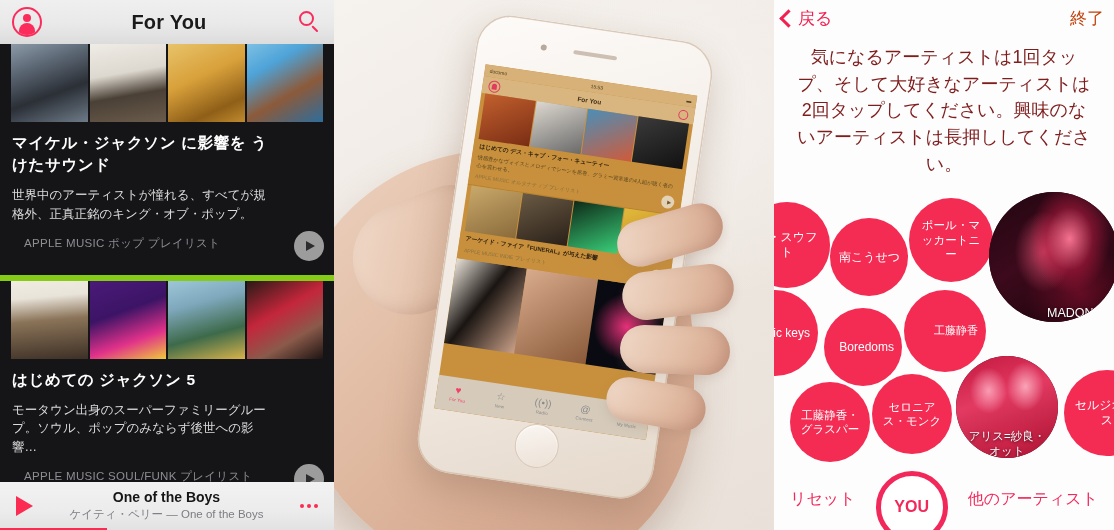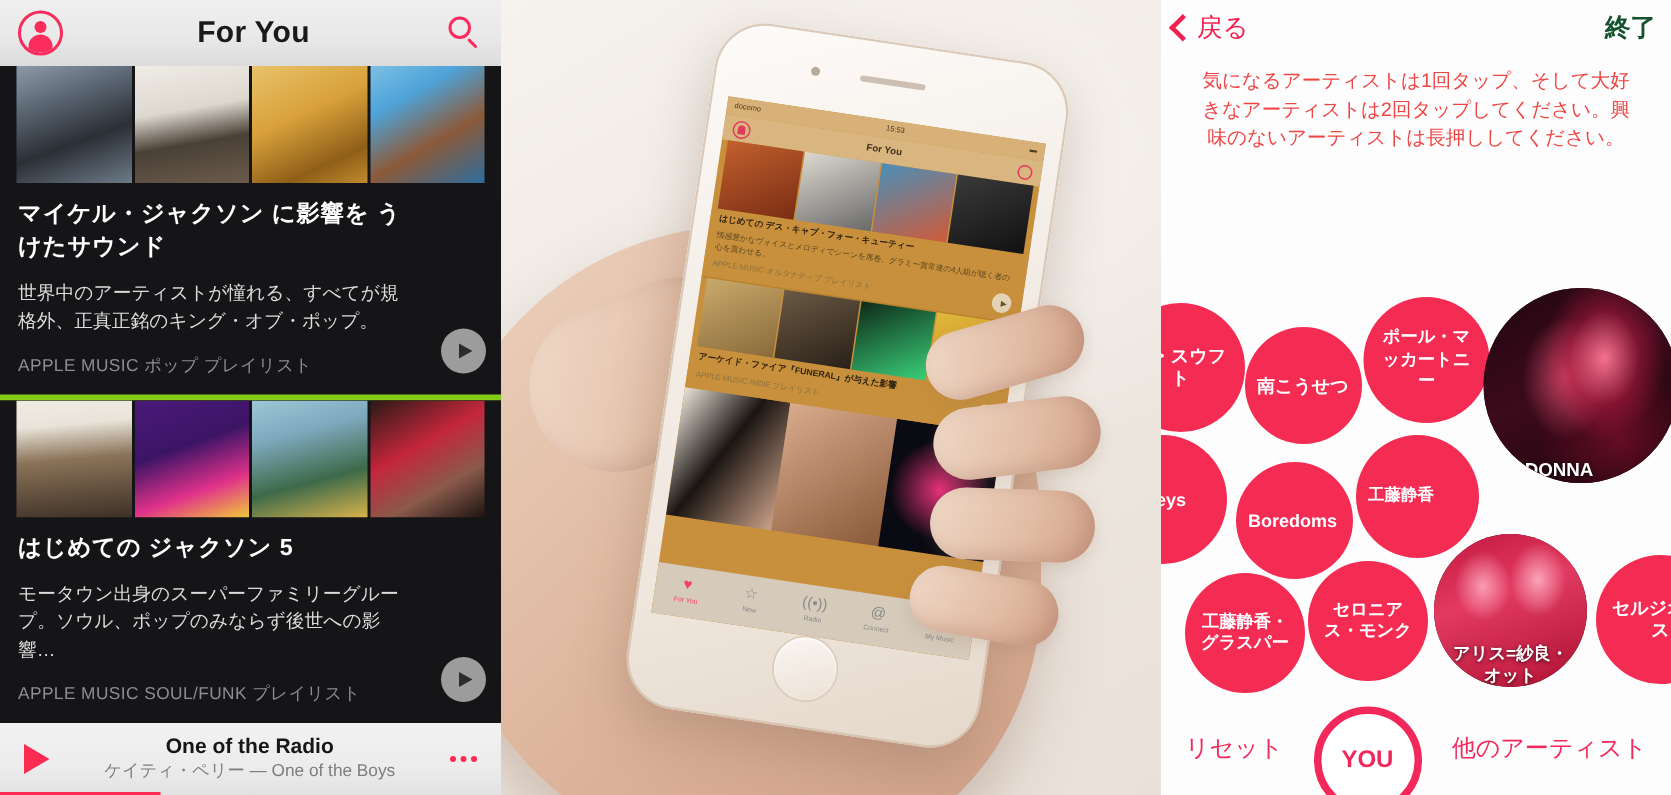--- a/index.html
+++ b/index.html
@@ -103,21 +103,21 @@
     position: absolute;
     top: 44px; left: 0;
     width: 334px;
     bottom: 48px;
     overflow: hidden;
     background: #0b0b0d;
   }
   .card {
     position: relative;
     background: #151518;
-    border-bottom: 4px solid #84cc16;
+    border-bottom: 6px solid #84cc16;
   }
   .art-strip {
     display: flex;
     height: 78px;
     width: 100%;
     overflow: hidden;
     padding: 0 11px;
     box-sizing: border-box;
     gap: 2px;
   }
@@ -145,21 +145,21 @@
     color: #dcdcdc;
     font-size: 12.5px;
     line-height: 1.5;
     margin: 0 0 12px 0;
     max-width: 258px;
   }
   .card-kicker {
     color: #8d8d92;
     font-size: 11.5px;
     letter-spacing: .3px;
-    margin: 0;
+    margin: 12px;
   }
   .play-btn {
     position: absolute;
     right: 10px;
     bottom: 14px;
     width: 30px; height: 30px;
     border-radius: 50%;
     background: rgba(195,195,195,.78);
     display: flex;
     align-items: center;
@@ -445,58 +445,58 @@
     font-size: 17px;
   }
   .r-chev {
     width: 10px; height: 10px;
     border-left: 3px solid #f2204f;
     border-bottom: 3px solid #f2204f;
     transform: rotate(45deg);
     display: inline-block;
   }
   .r-done {
-    color: #14532d;
+    color: #c2410c;
     font-size: 17px;
-    font-weight: bold;
+    font-weight: normal;
   }
   .r-head {
     text-align: center;
     padding: 4px 8px 0 8px;
   }
   .r-head h1 {
     margin: 0;
     font-size: 25px;
     font-weight: normal;
     line-height: 1.28;
     color: #1d1d1f;
     letter-spacing: -.5px;
   }
   .r-head p {
     margin: 6px 14px 0 14px;
-    font-size: 13px;
+    font-size: 18px;
     line-height: 1.48;
-    color: #ef4444;
+    color: #7f1d1d;
   }
   .bubbles {
     position: absolute;
     left: 0; top: 190px;
     width: 340px;
     height: 280px;
   }
   .bubble {
     position: absolute;
     border-radius: 50%;
     background: #f42b52;
     color: #fff;
     display: flex;
     align-items: center;
-    justify-content: flex-start;
+    justify-content: flex-end;
     text-align: center;
-    font-weight: bold;
+    font-weight: normal;
     line-height: 1.25;
     box-sizing: border-box;
     overflow: hidden;
   }
   .bubble.photo {
     background: #2b0a12;
     align-items: flex-end;
     padding-bottom: 10px;
   }
   .bubble.photo .plabel {
@@ -597,21 +597,21 @@
           <p class="card-kicker">APPLE MUSIC SOUL/FUNK プレイリスト</p>
           <div class="play-btn"></div>
         </div>
       </div>
 
     </div>
 
     <div class="now-playing">
       <div class="np-play"></div>
       <div class="np-info">
-        <div class="np-title">One of the Radio</div>
+        <div class="np-title">One of the Boys</div>
         <div class="np-sub">ケイティ・ペリー — One of the Boys</div>
       </div>
       <div class="np-more">
         <span></span>
           <span></span>
           <span></span>
       </div>
     </div>
     <div class="np-progress" style="width: 106.88px;"></div>
   </div>

